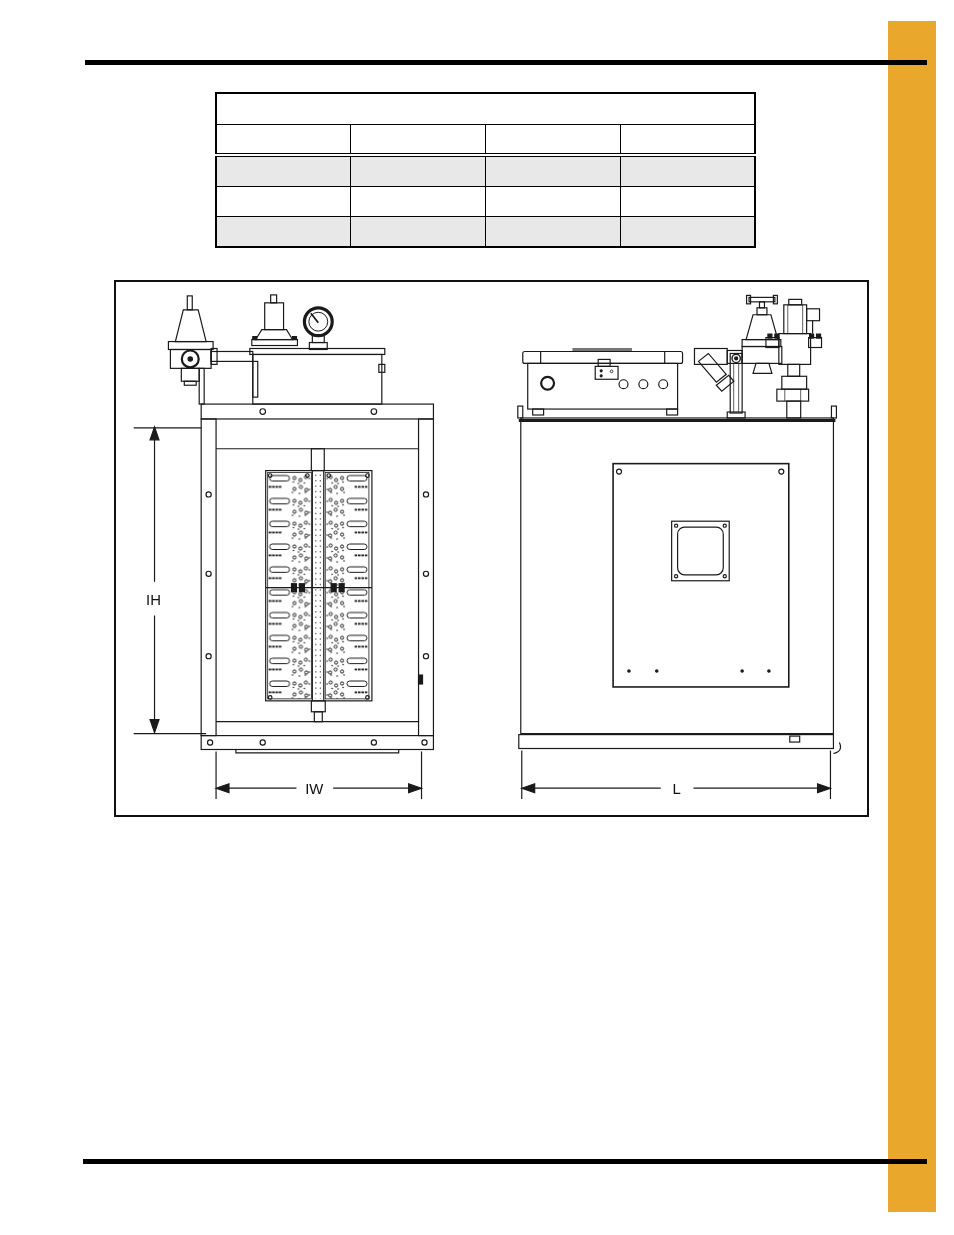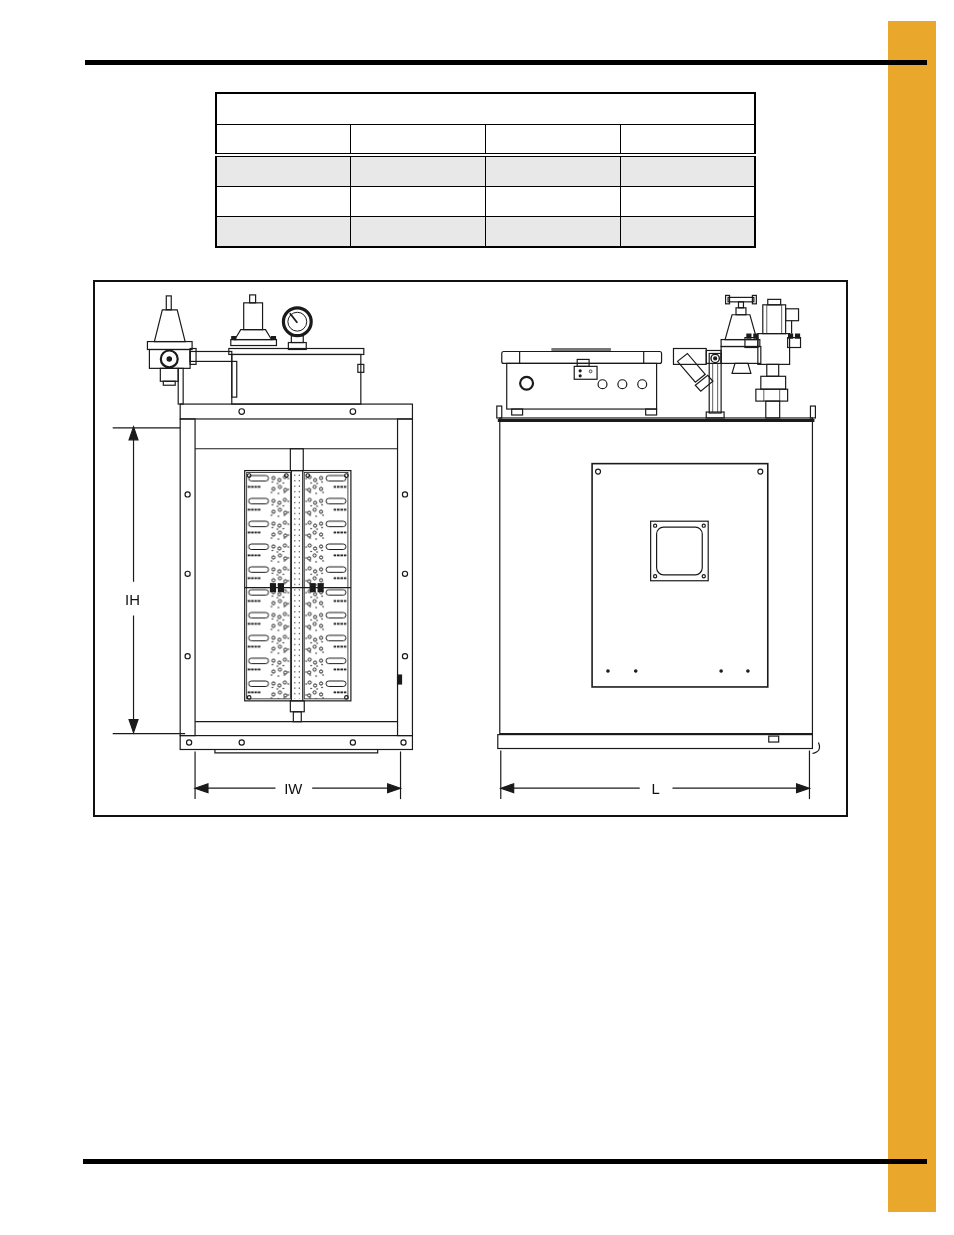--- a/index.html
+++ b/index.html
@@ -24,21 +24,21 @@
     border:1.5px solid #000; padding:0 4px; font-size:11px; color:#000;
     overflow:hidden; white-space:nowrap;
   }
   table.spec tr.title-row td { height:30px; border-bottom:1.5px solid #000; }
   table.spec tr.header-row td { height:28px; border-bottom:4px double #000; }
   table.spec tr.data-row td { height:29px; }
   table.spec tr.shade td { background:#E8E8E8; }
   .c0{width:119px}.c1{width:140px}.c2{width:140px}.c3{width:142px}
 
   .figure-box {
-    position:absolute; left:93px; top:280px; width:755px; height:537px;
+    position:absolute; left:114px; top:280px; width:755px; height:537px;
     border:2px solid #111; box-sizing:border-box; background:#fff;
   }
   .figure-box svg { display:block; width:100%; height:100%; }
   text.dim-label {
     font-family:"Liberation Sans", sans-serif; font-size:15px;
     fill:#111; stroke:none;
   }
 </style>
 </head>
 <body>

